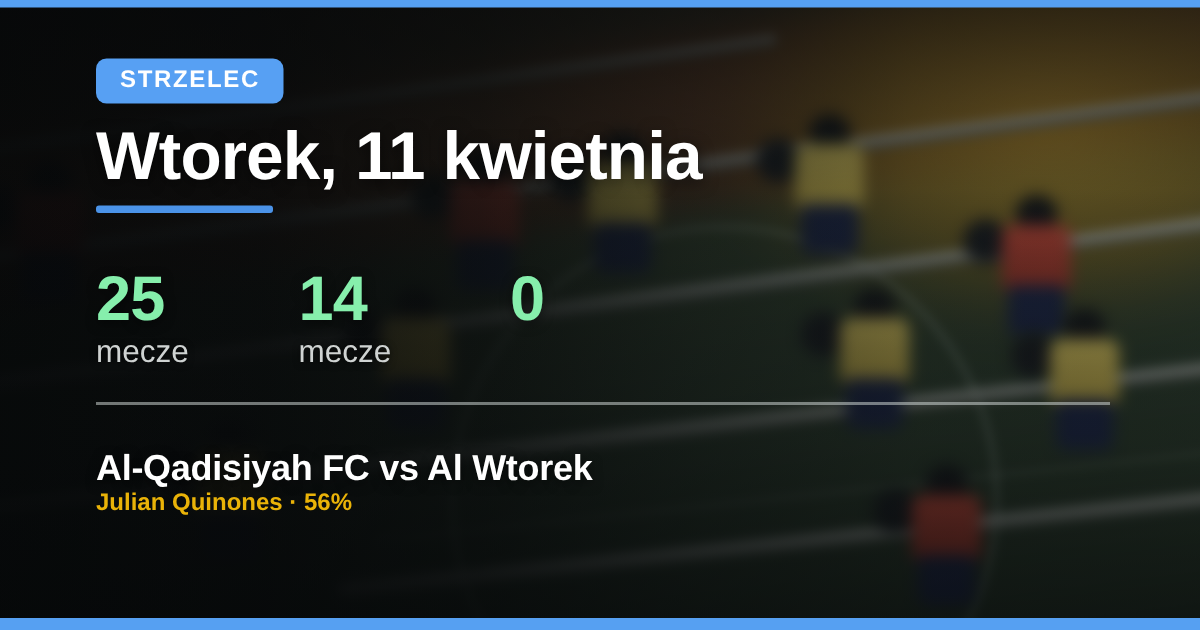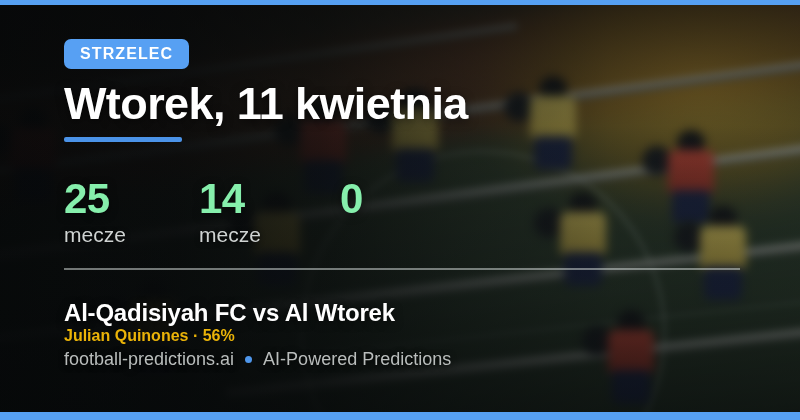--- a/index.html
+++ b/index.html
@@ -400,20 +400,15 @@
       <div class="stat s3">
         <div class="stat-value">0</div>
       </div>
     </div>
 
     <div class="divider"></div>
 
     <h2 class="tip-title">Al-Qadisiyah FC vs Al Wtorek</h2>
     <div class="tip-sub">Julian Quinones · 56%</div>
 
-    <div class="footer">
-      <span>football-predictions.ai</span>
-      <span class="footer-dot"></span>
-      <span>AI-Powered Predictions</span>
-    </div>
 
   </div>
 </div>
 
 </body></html>

